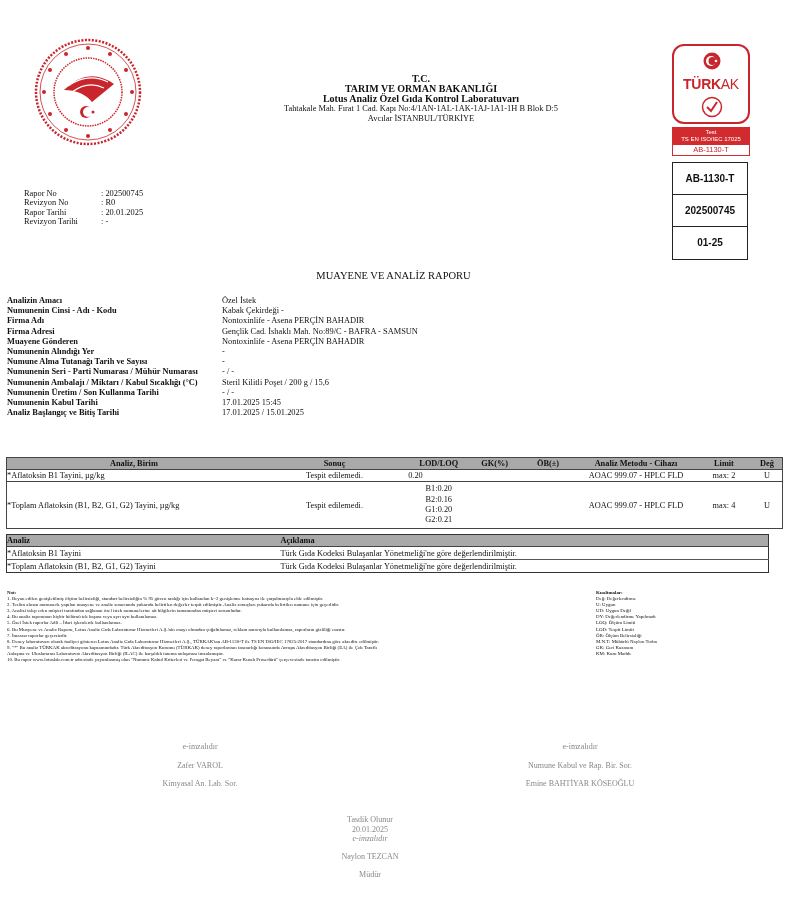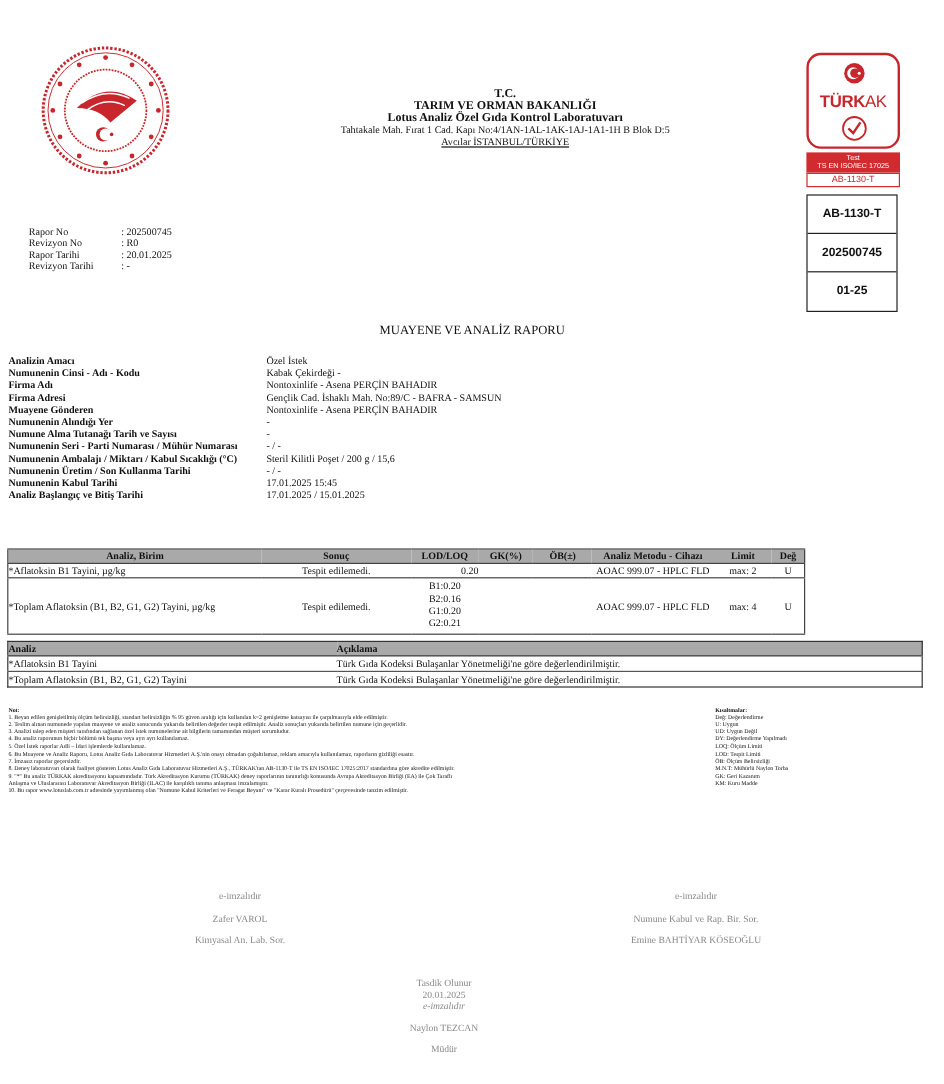--- a/index.html
+++ b/index.html
@@ -9,21 +9,21 @@
 
   
   .seal { left: 34px; top: 38px; width: 108px; height: 108px; }
 
   
   .hdr { left: 246px; top: 74px; width: 350px; text-align: center; line-height: 10px; }
   .hdr .t1 { font-weight: bold; font-size: 10px; }
   .hdr .t2 { font-weight: bold; font-size: 10px; }
   .hdr .t3 { font-weight: bold; font-size: 10px; }
   .hdr .t4 { font-size: 8.4px; }
-  .hdr .t5 { font-size: 8.4px; text-decoration: underline; }
+  .hdr .t5 { font-size: 8.4px; }
 
   
   .turkak { left: 672px; top: 44px; width: 78px; }
   .turkak-logo { width: 78px; height: 80px; border: 2.5px solid #c8262c; border-radius: 12px; position: relative; background: #fff; }
   .turkak-word { position: absolute; left: 0; right: 0; top: 30px; text-align: center; font-family: "Liberation Sans", sans-serif; font-weight: bold; font-size: 14px; letter-spacing: -0.3px; }
   .turkak-word .tur { color: #c8262c; }
   .turkak-word .ak { color: #c8262c; font-weight: normal; }
   .turkak-band { margin-top: 3px; background: #d12a2f; color: #fff; font-family: "Liberation Sans", sans-serif; font-size: 6px; text-align: center; line-height: 7px; padding: 2px 0 1px; }
   .turkak-code { border: 1px solid #d12a2f; background: #fff; color: #c8262c; font-family: "Liberation Sans", sans-serif; font-size: 7.5px; text-align: center; line-height: 10px; }
 
@@ -38,21 +38,21 @@
 
   .title { left: 0; width: 787px; top: 270px; text-align: center; font-weight: normal; font-size: 10.5px; }
 
   
   .info { left: 7px; top: 296px; font-size: 8.4px; line-height: 10.2px; }
   .info .row { display: flex; }
   .info .k { width: 215px; font-weight: bold; }
 
   
   table { border-collapse: collapse; }
-  .res { position: absolute; left: 6px; top: 457px; width: 665px; font-size: 8.3px; }
+  .res { position: absolute; left: 6px; top: 457px; width: 777px; font-size: 8.3px; }
   .res th { background: #a9a9a9; font-weight: bold; height: 12px; border-top: 1.5px solid #444; border-bottom: 1.5px solid #444; }
   .res td { vertical-align: middle; }
   .res .r1 td { height: 12px; border-bottom: 1.5px solid #444; }
   .res .r2 td { height: 47px; border-bottom: 1.5px solid #444; }
   .res .lod2 { line-height: 10.4px; }
   .res { border-left: 1px solid #444; border-right: 1px solid #444; }
 
   .expl { position: absolute; left: 6px; top: 534px; width: 763px; font-size: 8.3px; border: 1.5px solid #333; }
   .expl th { background: #a9a9a9; text-align: left; height: 12px; border-bottom: 1.5px solid #444; font-weight: bold; }
   .expl td { height: 13px; border-bottom: 1.5px solid #555; }
@@ -229,21 +229,21 @@
     <th>LOD/LOQ</th>
     <th>GK(%)</th>
     <th>ÖB(±)</th>
     <th>Analiz Metodu - Cihazı</th>
     <th>Limit</th>
     <th>Değ</th>
   </tr>
   <tr class="r1">
     <td>*Aflatoksin B1 Tayini, µg/kg</td>
     <td style="text-align:center">Tespit edilemedi.</td>
-    <td style="text-align:right">0.20</td>
+    <td style="text-align:left">0.20</td>
     <td></td>
     <td></td>
     <td style="text-align:center">AOAC 999.07 - HPLC FLD</td>
     <td style="text-align:center">max: 2</td>
     <td style="text-align:center">U</td>
   </tr>
   <tr class="r2">
     <td>*Toplam Aflatoksin (B1, B2, G1, G2) Tayini, µg/kg</td>
     <td style="text-align:center">Tespit edilemedi.</td>
     <td style="text-align:center" class="lod2">

